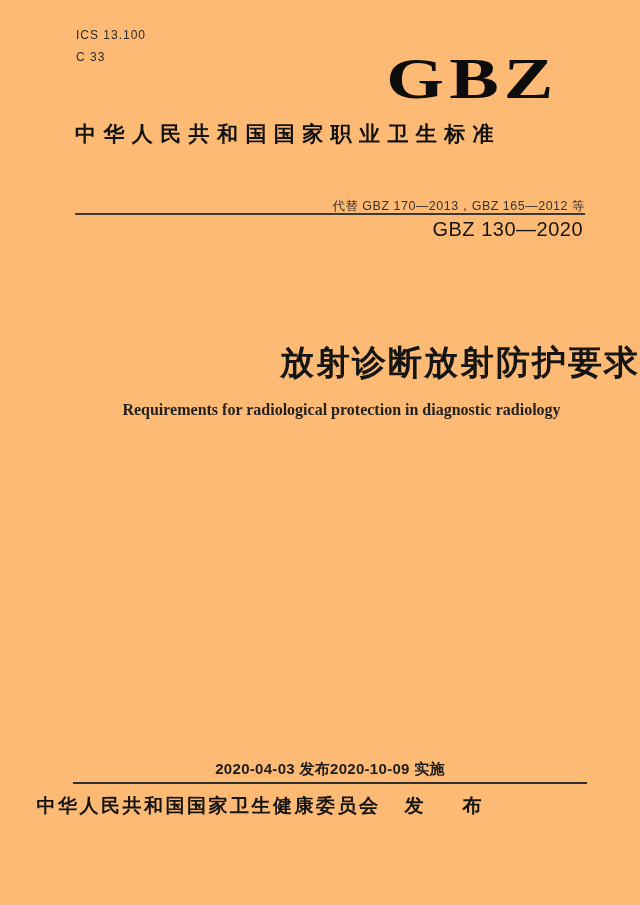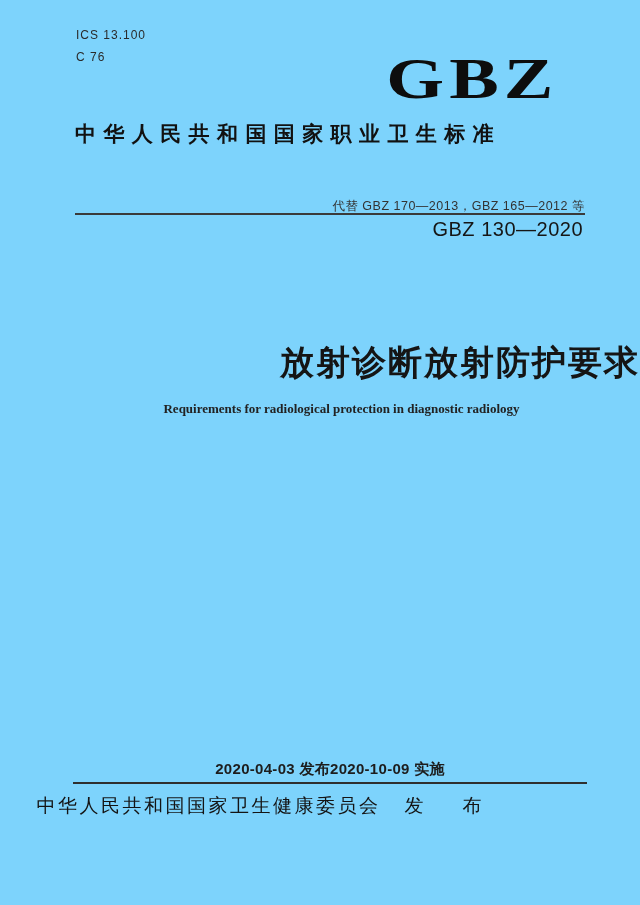--- a/index.html
+++ b/index.html
@@ -6,21 +6,21 @@
   html, body { background: #ffffff; }
   body {
     width: 640px; height: 905px;
     font-family: "Liberation Sans", sans-serif;
     color: #1a1a1a;
     position: relative;
     overflow: hidden;
   }
   .page {
     position: absolute; inset: 0;
-    background: #7dd3fc;
+    background: #fdba74;
   }
 
   
   .ics-block {
     position: absolute; left: 76px; top: 24px;
     font-size: 12px; line-height: 22px;
     letter-spacing: 1px; color: #2a2a2a;
     font-weight: 500;
   }
   .gbz-logo {
@@ -61,57 +61,57 @@
     position: absolute; left: 0; top: 340px; width: 640px;
     text-align: right;
     font-size: 34px; font-weight: 700;
     letter-spacing: 2px;
     color: #151515;
   }
   .doc-title-en {
     position: absolute; left: 0; top: 401px; width: 640px;
     text-align: center;
     font-family: "Liberation Serif", serif;
-    font-size: 13px; font-weight: 600;
+    font-size: 16px; font-weight: 600;
     color: #222;
     padding-left: 43px;
   }
 
   
   .dates-row {
     position: absolute; left: 75px; right: 55px; top: 760px;
     display: flex; justify-content: center;
     font-size: 15px; font-weight: 700;
     letter-spacing: 0.3px; color: #1d1d1d;
   }
   .footer-rule {
     position: absolute; left: 73px; right: 53px; top: 782px;
     height: 2px; background: #2f2f2f;
   }
   .issuer-row {
     position: absolute; left: 0; top: 793px; width: 528px;
     text-align: center;
-    font-size: 19px; font-weight: 400;
+    font-size: 19px; font-weight: 700;
     letter-spacing: 2.5px;
     color: #141414;
     white-space: nowrap;
   }
   .issuer-row .publish-label {
     margin-left: 24px;
     letter-spacing: 10px;
   }
 </style>
 </head>
 <body>
 
 <div class="page">
 
   <div class="ics-block">
     <div>ICS 13.100</div>
-    <div>C 76</div>
+    <div>C 33</div>
   </div>
 
   <div class="gbz-logo">GBZ</div>
 
   <div class="standard-type">中华人民共和国国家职业卫生标准</div>
 
   <div class="standard-number">GBZ 130—2020</div>
   <div class="replaces-note">代替 GBZ 170—2013，GBZ 165—2012 等</div>
 
   <div class="header-rule"></div>

